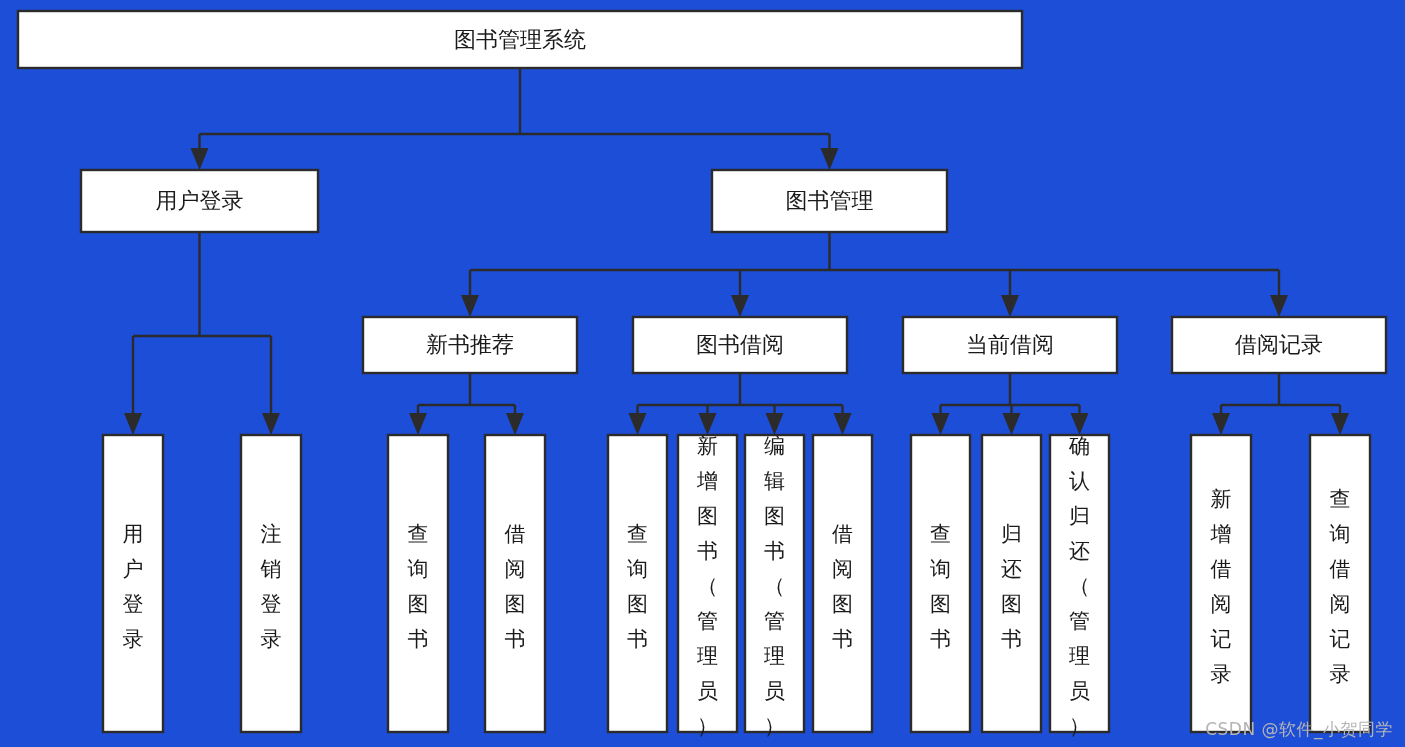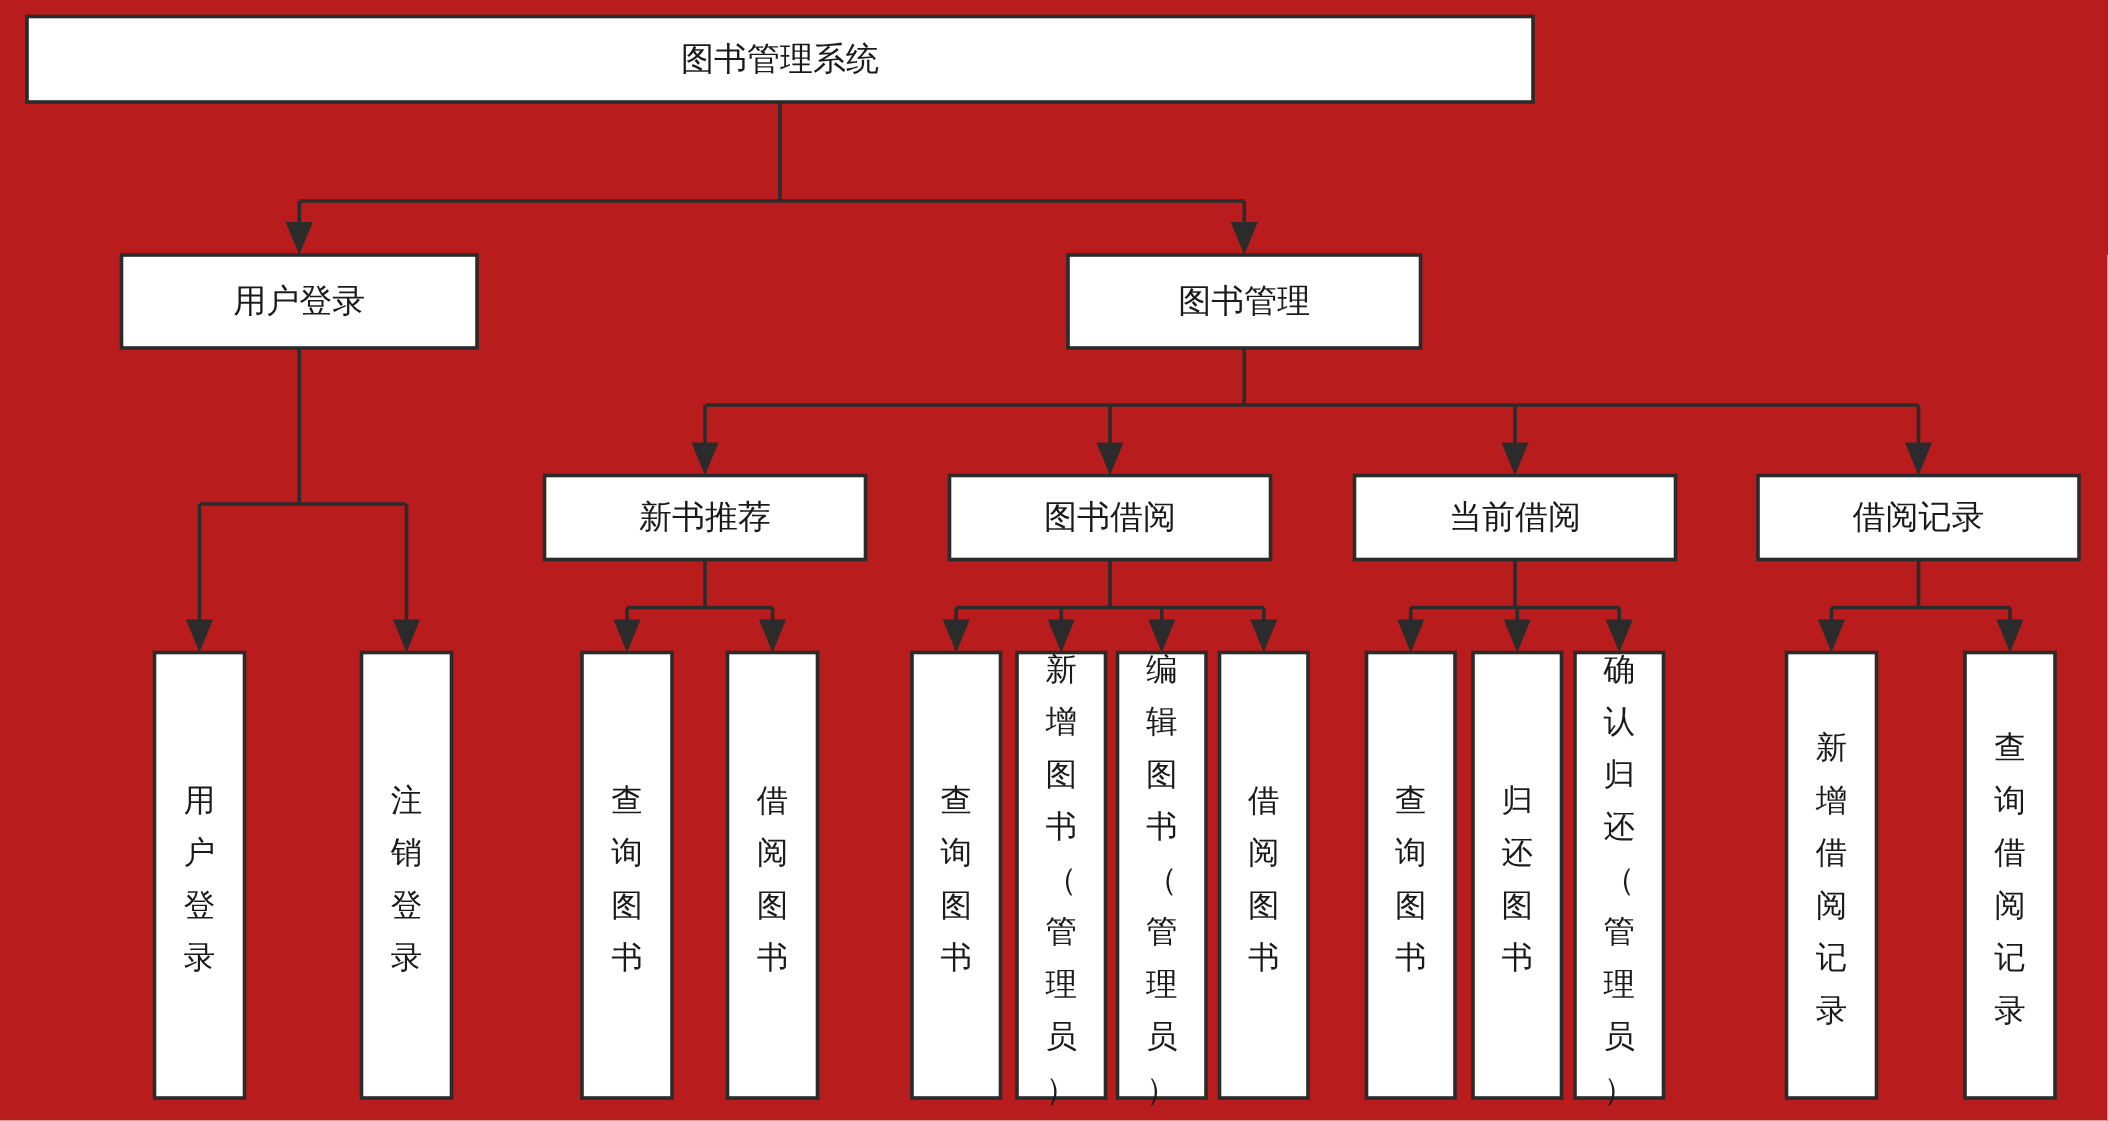--- a/index.html
+++ b/index.html
@@ -11,21 +11,21 @@
   body {
     font-family: "DejaVu Sans", "Liberation Sans", sans-serif;
     width: 1405px;
     height: 747px;
     overflow: hidden;
   }
   #diagram-root {
     position: relative;
     width: 1405px;
     height: 747px;
-    background: #b91c1c;
+    background: #1d4ed8;
   }
   svg#flow-svg {
     position: absolute;
     top: 0;
     left: 0;
     width: 1405px;
     height: 747px;
     display: block;
   }
   .node-box {
@@ -205,14 +205,15 @@
           <rect class="node-box" x="1191" y="435" width="60" height="297"></rect>
           <text class="node-label-v" x="1221" y="505.5"><tspan x="1221" dy="0">新</tspan><tspan x="1221" dy="35">增</tspan><tspan x="1221" dy="35">借</tspan><tspan x="1221" dy="35">阅</tspan><tspan x="1221" dy="35">记</tspan><tspan x="1221" dy="35">录</tspan></text>
         </g>
         <g>
           <rect class="node-box" x="1310" y="435" width="60" height="297"></rect>
           <text class="node-label-v" x="1340" y="505.5"><tspan x="1340" dy="0">查</tspan><tspan x="1340" dy="35">询</tspan><tspan x="1340" dy="35">借</tspan><tspan x="1340" dy="35">阅</tspan><tspan x="1340" dy="35">记</tspan><tspan x="1340" dy="35">录</tspan></text>
         </g>
       </g>
   </svg>
 
+  <div class="watermark-text">CSDN @软件_小贺同学</div>
 
 </div>
 
 </body></html>

